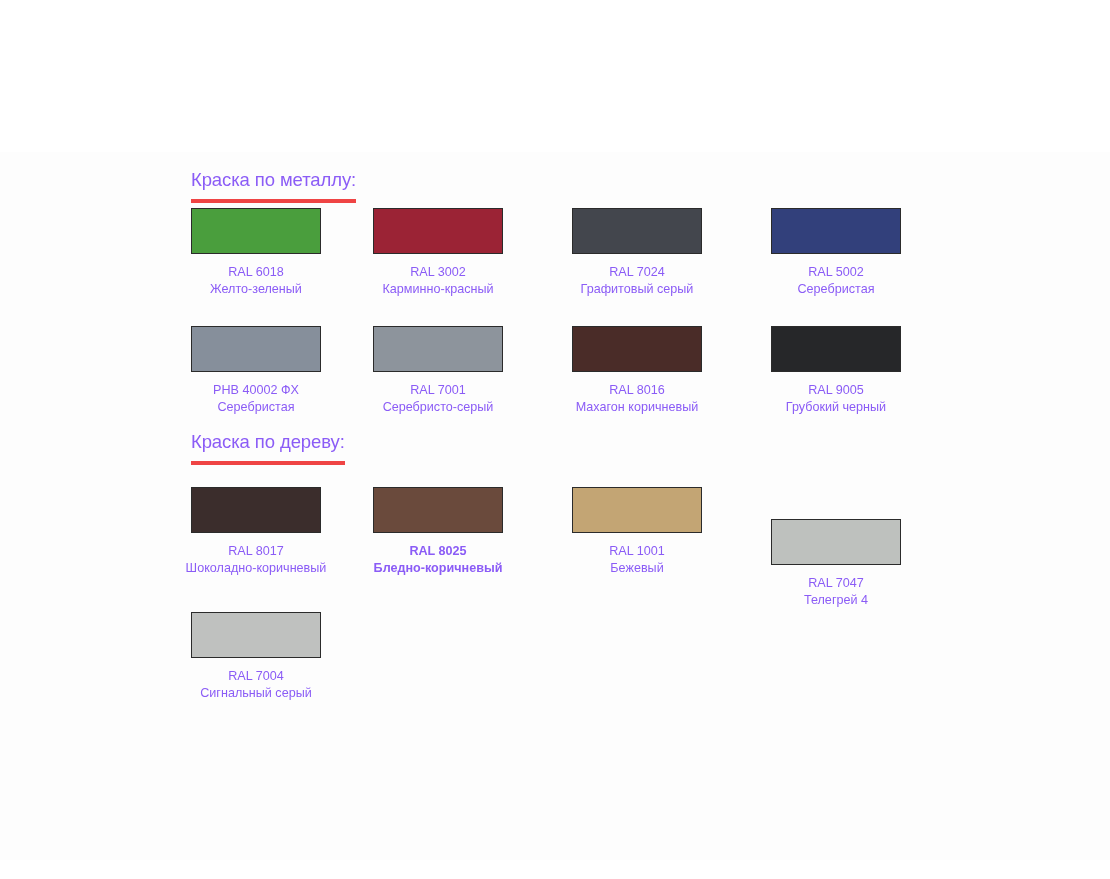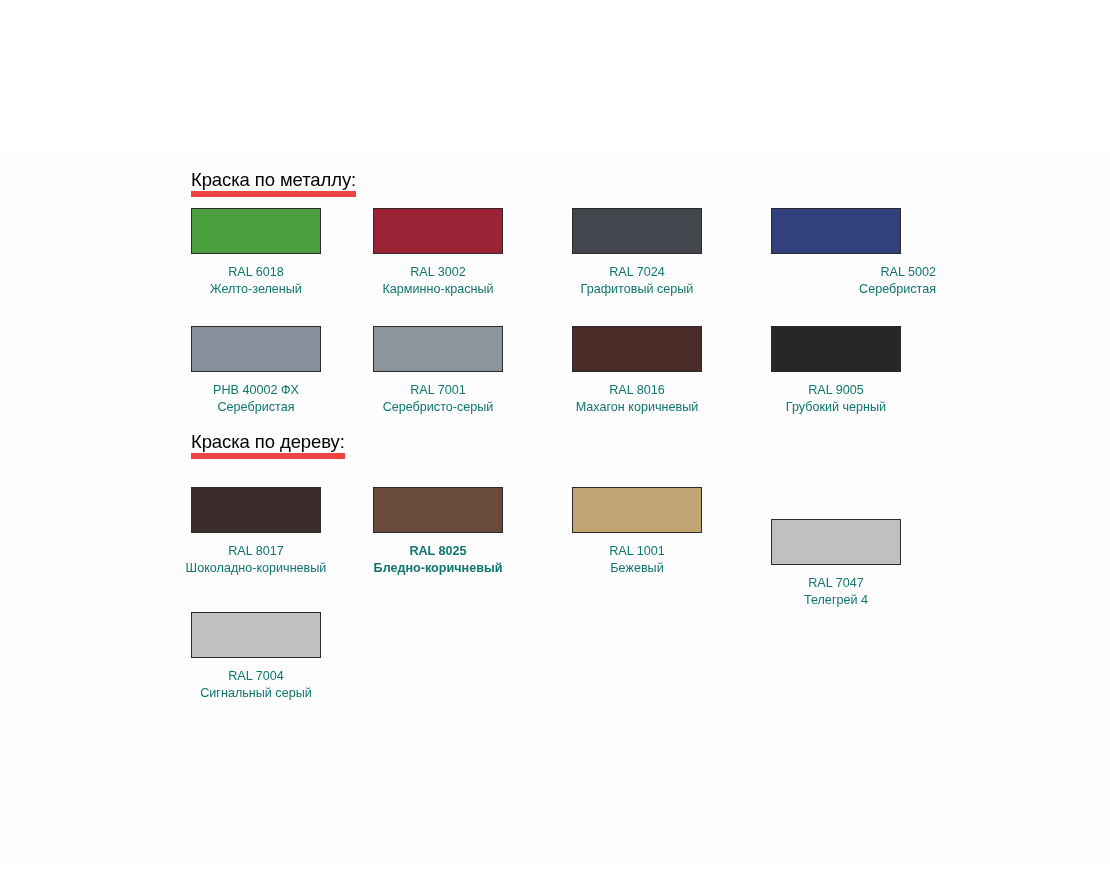--- a/index.html
+++ b/index.html
@@ -38,25 +38,25 @@
     background: #ffffff;
   }
   .content {
     position: absolute;
     left: 0; top: 0;
     width: 1110px; height: 879px;
   }
   .section-heading {
     position: absolute;
     font-size: 18.5px;
-    color: #000000;
+    color: #8b5cf6;
     letter-spacing: -0.1px;
     white-space: nowrap;
-    border-bottom: 6px solid #ef4444;
-    padding-bottom: 1px;
+    border-bottom: 4px solid #ef4444;
+    padding-bottom: 9px;
     line-height: 1.1;
   }
   #heading-metal { left: 191px; top: 170px; }
   #heading-wood  { left: 191px; top: 432px; text-align: center; }
 
   .swatch-row {
     position: absolute;
     left: 0;
     width: 1110px;
   }
@@ -73,21 +73,21 @@
   .swatch-chip {
     width: 128px;
     height: 44px;
     border: 1px solid #2b2b2b;
     box-sizing: content-box;
     margin: 0 auto;
   }
   .swatch-labels {
     margin-top: 10px;
     font-size: 12.6px;
-    color: #0f766e;
+    color: #8b5cf6;
     line-height: 1.35;
     white-space: nowrap;
   }
   .swatch-code { display: block; }
   .swatch-name { display: block; }
 </style>
 </head>
 <body>
 
 <div class="page">
@@ -114,21 +114,21 @@
             <span class="swatch-name">Карминно-красный</span>
           </div>
         </div>
         <div class="swatch-cell" style="left: 537px; width: 200px;">
           <div class="swatch-chip" title="RAL 7024" style="background: rgb(67, 70, 77); border-color: rgb(43, 43, 43);"></div>
           <div class="swatch-labels">
             <span class="swatch-code">RAL 7024</span>
             <span class="swatch-name">Графитовый серый</span>
           </div>
         </div>
-        <div class="swatch-cell" style="left: 736px; width: 200px; text-align: right;">
+        <div class="swatch-cell" style="left: 736px; width: 200px;">
           <div class="swatch-chip" title="RAL 5002" style="background: rgb(50, 64, 123); border-color: rgb(43, 43, 43);"></div>
           <div class="swatch-labels">
             <span class="swatch-code">RAL 5002</span>
             <span class="swatch-name">Серебристая</span>
           </div>
         </div>
       </div>
     <div class="swatch-row" id="row-metal-2">
         <div class="swatch-cell" style="left: 156px; width: 200px;">
           <div class="swatch-chip" title="РНВ 40002 ФХ" style="background: rgb(134, 143, 155); border-color: rgb(43, 43, 43);"></div>

